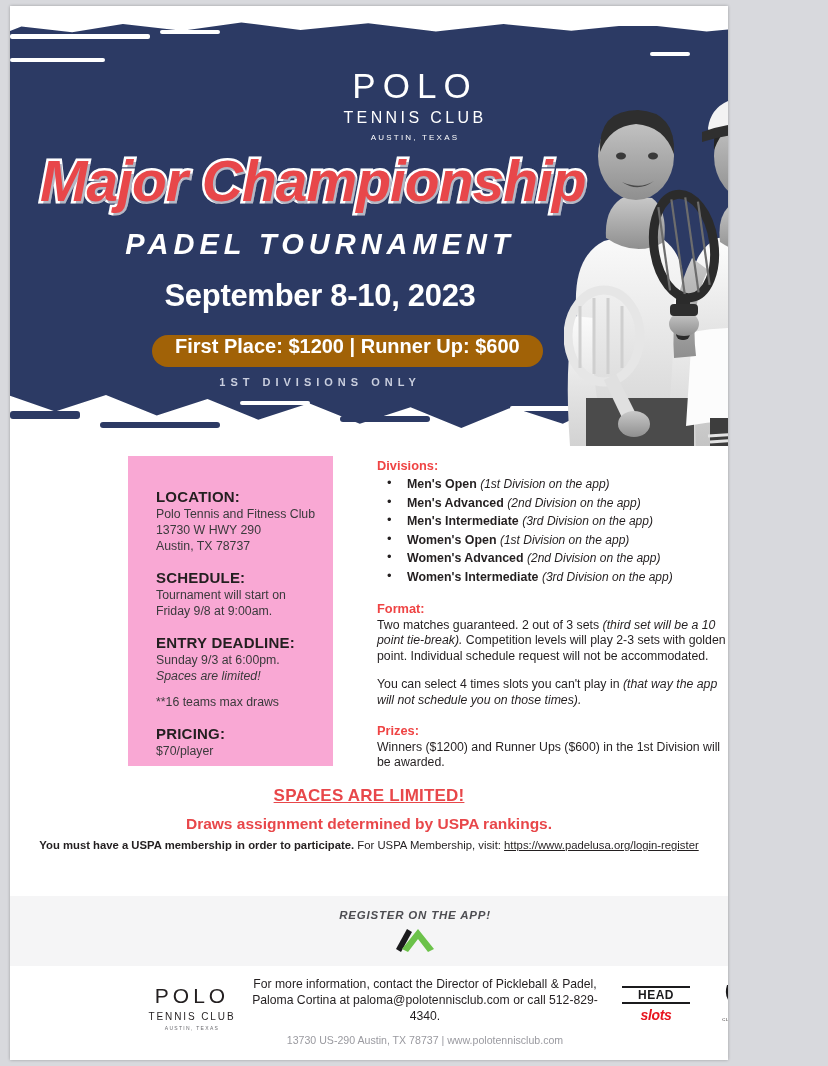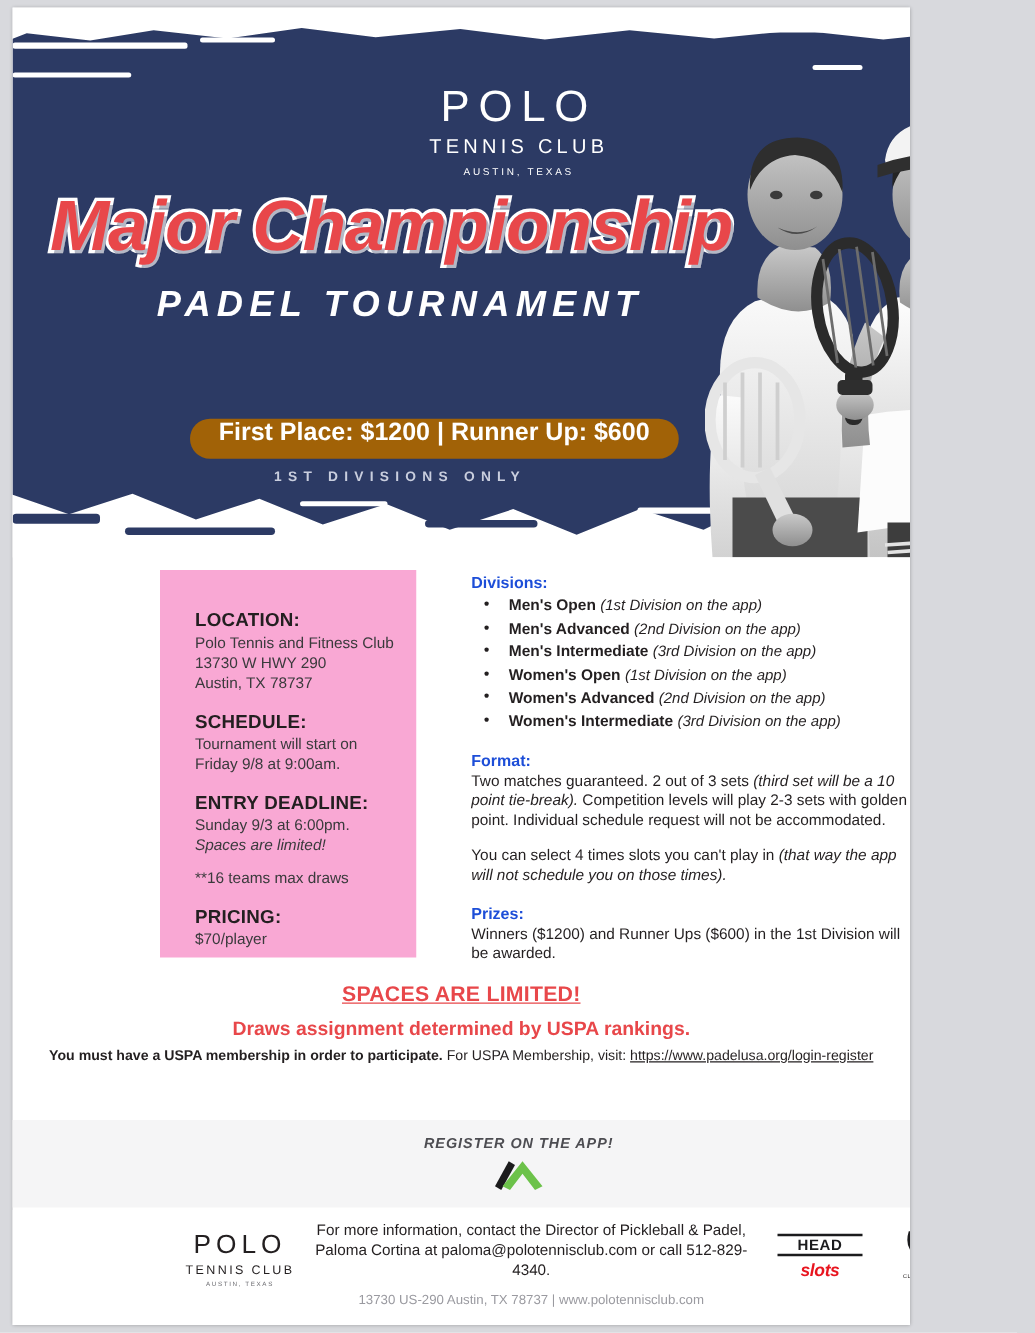--- a/index.html
+++ b/index.html
@@ -127,21 +127,21 @@
     font-size: 12.3px; color: #3a3a3c; line-height: 16px;
     margin-top: 1px;
   }
   .info-it { font-style: italic; }
   .gap { height: 15px; }
 
   .right-col {
     position: absolute; left: 367px; top: 12px; width: 355px;
   }
   .sec-h {
-    font-size: 12.8px; font-weight: 700; color: #1d4ed8;
+    font-size: 12.8px; font-weight: 700; color: #ef4444;
     margin-bottom: 2px;
   }
   .div-list { list-style: none; margin: 0 0 0 4px; }
   .div-list li {
     font-size: 12.4px; color: #231f20; line-height: 18.6px;
     position: relative; padding-left: 26px;
   }
   .div-list li::before {
     content: "\2022"; position: absolute; left: 6px; top: -1px;
     font-size: 13px; color: #231f20;
@@ -339,20 +339,21 @@
 
     <div class="hero-inner">
       <div class="club-logo">
         <div class="l1">POLO</div>
         <div class="l2">TENNIS CLUB</div>
         <div class="l3">AUSTIN, TEXAS</div>
       </div>
 
       <div class="headline">Major Championship</div>
       <div class="subhead">PADEL TOURNAMENT</div>
+      <div class="dateline">September 8-10, 2023</div>
       <div class="prize-pill">First Place: $1200 | Runner Up: $600</div>
       <div class="divisions-only">1ST DIVISIONS ONLY</div>
     </div>
   </div>
 
   <div class="body-wrap">
 
     <div class="info-box">
       <div class="info-h">LOCATION:</div>
       <div class="info-p">

